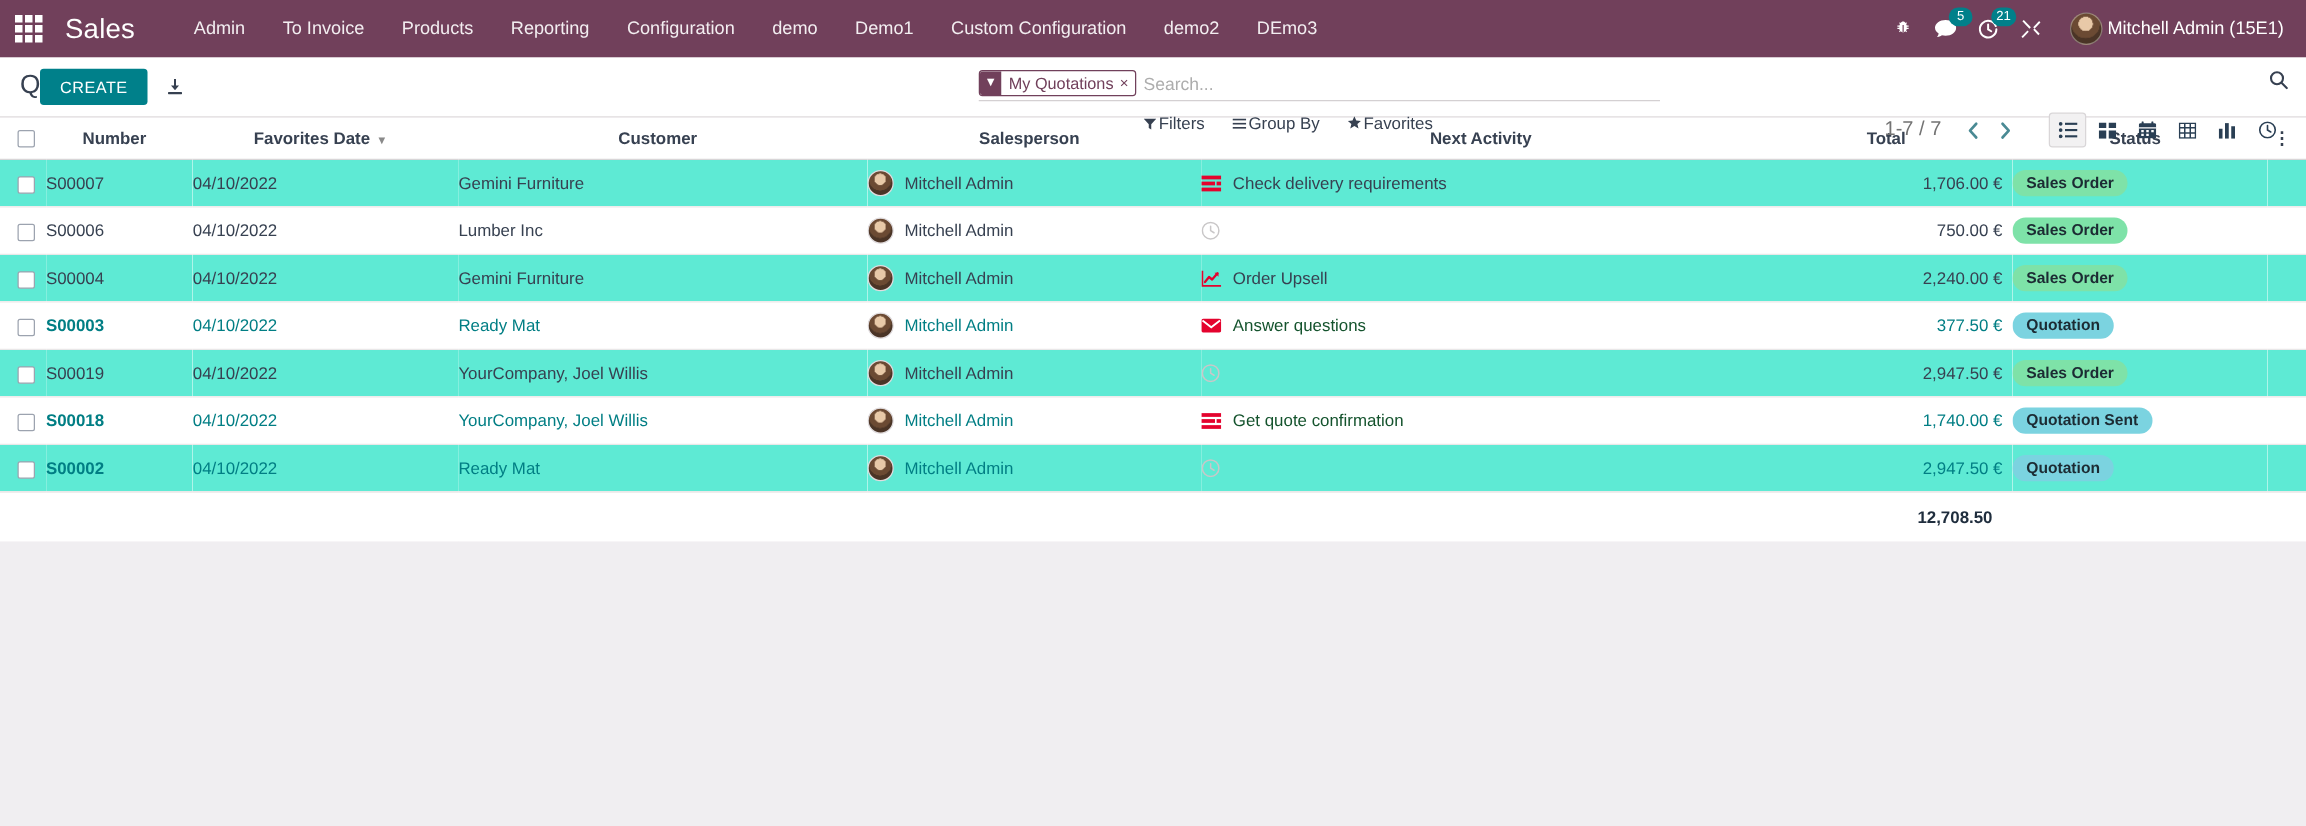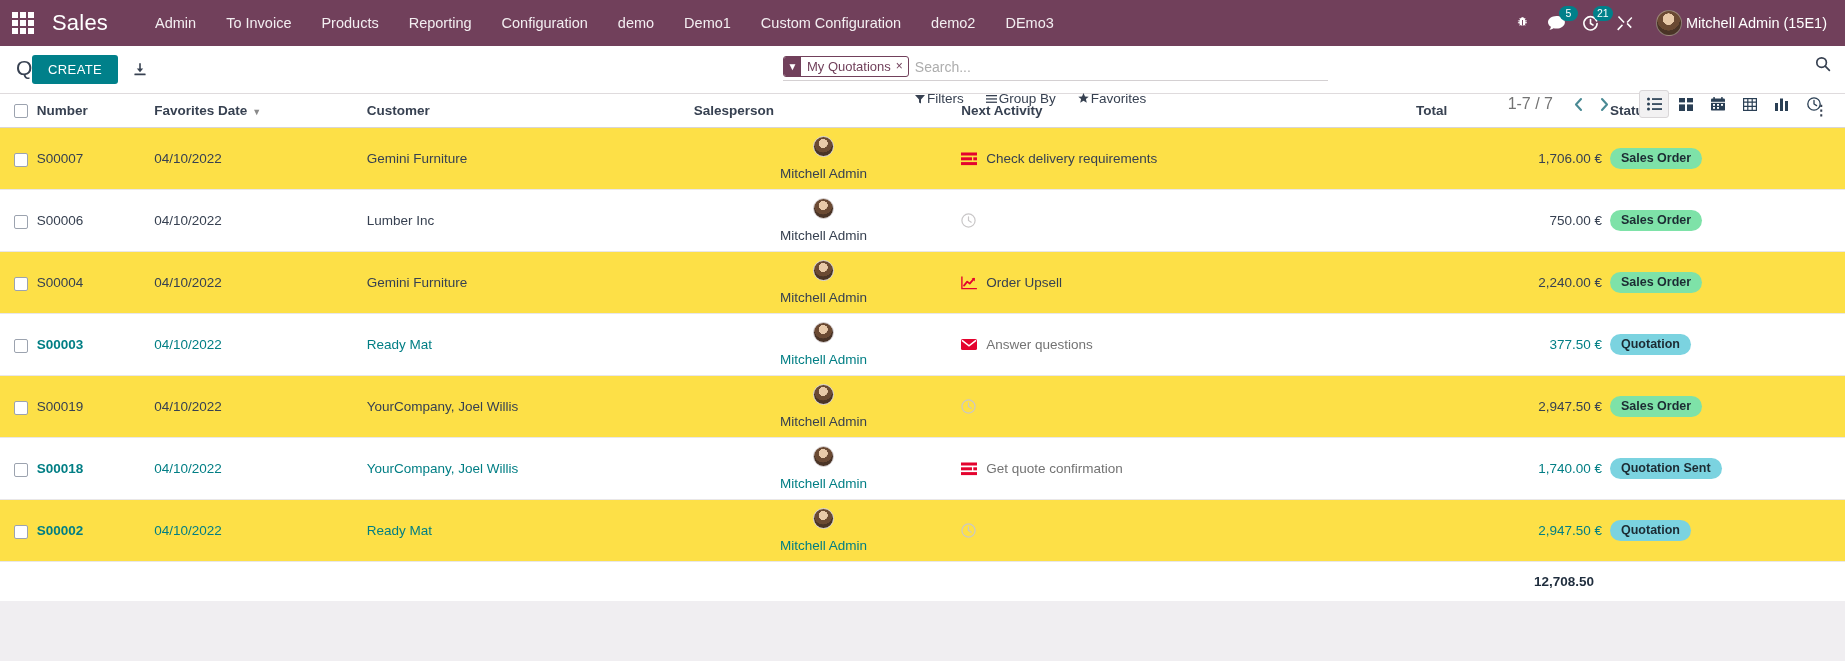--- a/index.html
+++ b/index.html
@@ -251,21 +251,21 @@
 
   
   .list-wrap { background: #ffffff; }
   table.olist {
     width: 100%;
     border-collapse: collapse;
     table-layout: fixed;
     font-size: 13.5px;
   }
   table.olist thead th {
-    text-align: left;
+    text-align: center;
     font-weight: bold;
     color: #374151;
     font-size: 13.5px;
     padding: 9px 8px 9px 0;
     border-bottom: 1px solid #d8d5d7;
     white-space: nowrap;
     cursor: pointer;
     user-select: none;
   }
   table.olist thead th.th-sel,
@@ -280,44 +280,44 @@
   th.c-opt,    td.c-opt    { width: 30px; text-align: center; padding-right: 10px; }
 
   table.olist tbody td {
     padding: 8px 8px 8px 0;
     border-bottom: 1px solid #e9e7e8;
     color: #374151;
     white-space: nowrap;
     overflow: hidden;
     text-overflow: ellipsis;
   }
-  tbody tr.row-alt td { background: #fde047; }
+  tbody tr.row-alt td { background: #5eead4; }
   tbody tr.unread td.c-number,
   tbody tr.unread td.c-date,
   tbody tr.unread td.c-cust,
   tbody tr.unread td.c-total { color: #017e84; }
   tbody tr.unread td.c-sales .sp-name { color: #017e84; }
-  tbody tr.unread td.c-act .act-label { color: #737373; }
+  tbody tr.unread td.c-act .act-label { color: #14532d; }
   tbody tr.unread td.c-number { font-weight: bold; }
   tbody tr.unread td.c-date,
   tbody tr.unread td.c-cust,
   tbody tr.unread td.c-total,
   tbody tr.unread .sp-name,
   tbody tr.unread .act-label { font-weight: normal; }
 
   .cbx {
     width: 14px; height: 14px;
     border: 1px solid #9ca3af;
     border-radius: 2px;
     background: #fff;
     display: inline-block;
     cursor: pointer;
     vertical-align: middle;
   }
-  .sp-cell { display: flex; align-items: center; gap: 9px; flex-direction: column; }
+  .sp-cell { display: flex; align-items: center; gap: 9px; }
   .avatar-sm {
     width: 21px; height: 21px; border-radius: 50%;
     background: radial-gradient(circle at 48% 34%, #e8c9a8 0 28%, #6b4a33 29% 56%, #4a3426 57% 100%);
     flex: 0 0 auto;
     border: 1px solid #e0dcde;
   }
   .act-cell { display: flex; align-items: center; gap: 9px; }
   .act-icon { flex: 0 0 auto; display: flex; align-items: center; }
   .badge {
     display: inline-block;

